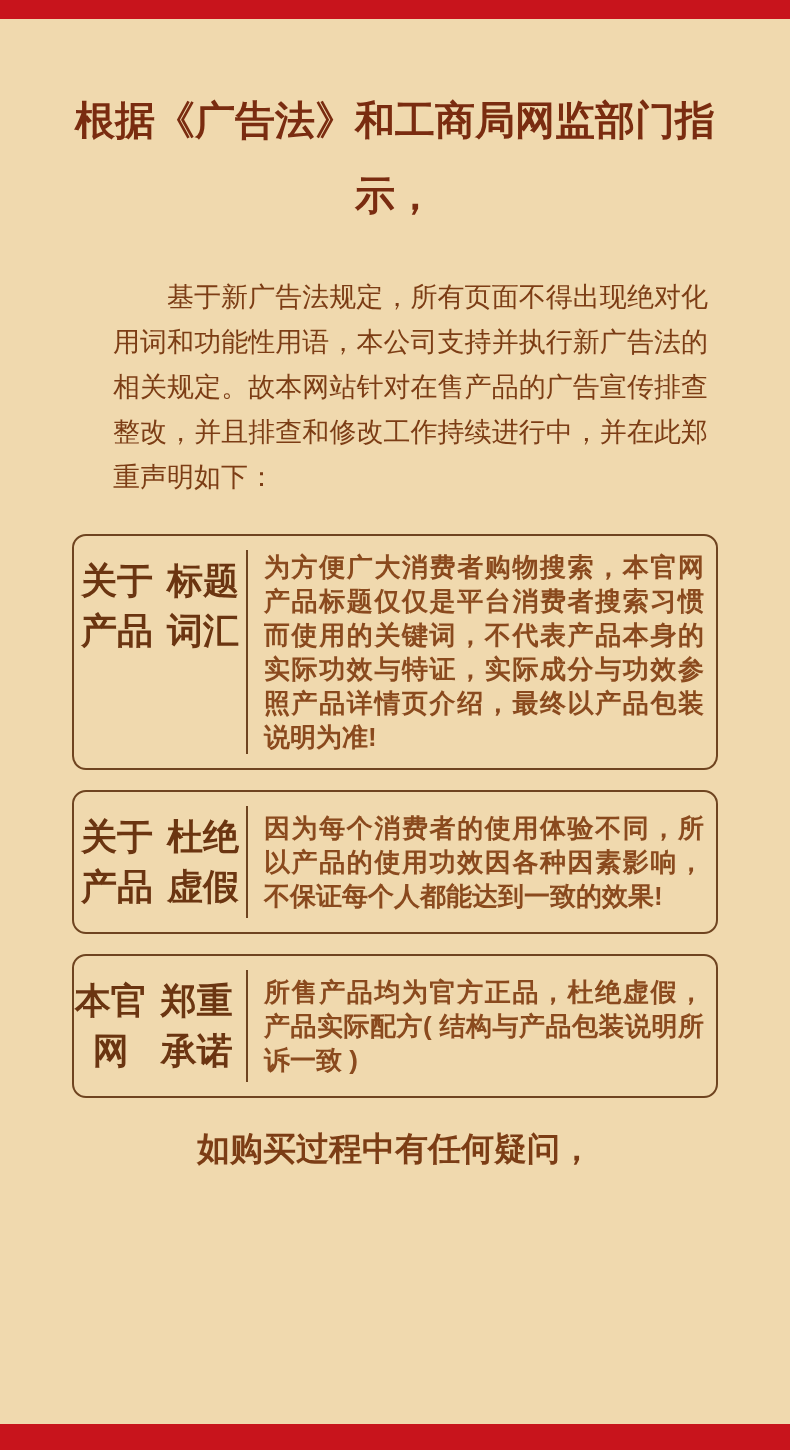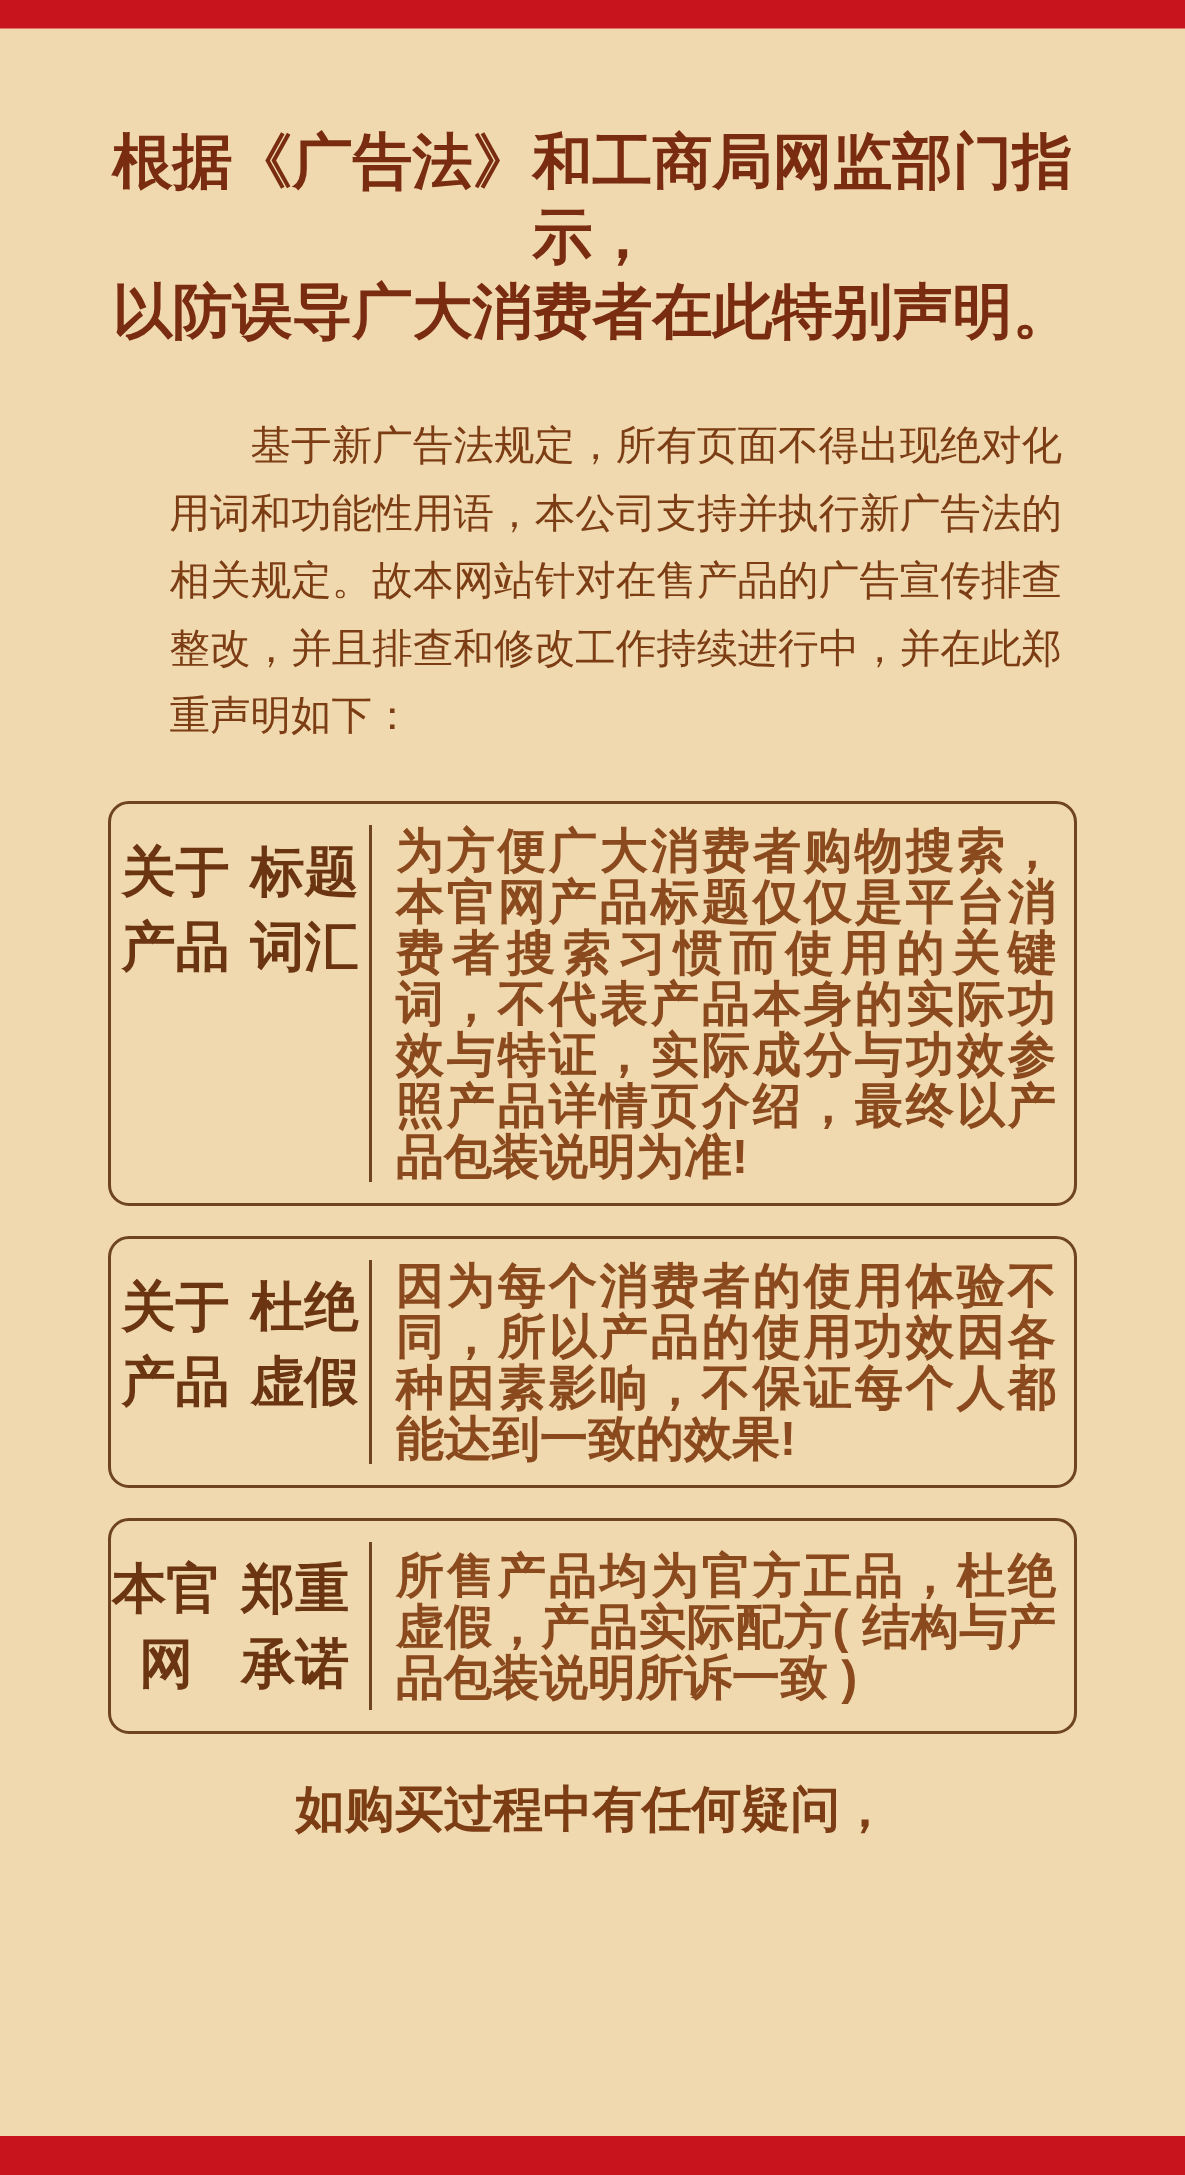--- a/index.html
+++ b/index.html
@@ -15,21 +15,21 @@
   .page{
     width:790px;height:1450px;position:relative;overflow:hidden;
     background:var(--bg);
     font-family:"Liberation Serif","DejaVu Serif",serif;
   }
   .band{background:var(--band);}
   .band-top{height:19px;}
   .band-bottom{position:absolute;left:0;right:0;bottom:0;height:26px;}
   .title{
     margin:64px 36px 0;text-align:center;
-    font-size:40px;line-height:50px;font-weight:700;color:var(--title);
+    font-size:40px;line-height:75px;font-weight:700;color:var(--title);
   }
   .para{
     margin:42px 82px 0 113px;text-align:justify;text-indent:2em;
     font-size:27px;line-height:45px;font-weight:400;color:var(--body);
   }
   .para.second{margin-top:30px;}
   .boxes{margin-top:34px;}
   .notice-box{
     margin:0 72px 20px;border:2px solid var(--border);border-radius:14px;
     display:flex;align-items:stretch;background:transparent;
@@ -37,38 +37,37 @@
   .box-label{
     width:172px;flex:none;display:flex;flex-direction:row;justify-content:center;
     text-align:center;font-weight:700;font-size:36px;line-height:50px;
     color:var(--label);padding:20px 0;
   }
   .box-divider{width:2px;background:var(--border);margin:14px 0;flex:none;}
   .box-text{
     flex:1;display:flex;align-items:center;
     padding:14px 12px 14px 16px;
     font-family:"Liberation Sans","DejaVu Sans",sans-serif;
-    font-weight:700;font-size:32px;line-height:34px;
+    font-weight:700;font-size:26px;line-height:34px;
     color:var(--boxtext);text-align:justify;
   }
   .footer{
     margin-top:30px;text-align:center;
     font-size:33px;line-height:42px;font-weight:700;color:var(--body);
   }
 </style>
 </head>
 <body>
 
 <div class="page">
 
   <div class="band band-top"></div>
 
   <h1 class="title">
     <span style="display:block">根据《广告法》和工商局网监部门指示，</span>
-    <span style="display:block">以防误导广大消费者在此特别声明。</span>
   </h1>
 
   <p class="para">基于新广告法规定，所有页面不得出现绝对化用词和功能性用语，本公司支持并执行新广告法的相关规定。故本网站针对在售产品的广告宣传排查整改，并且排查和修改工作持续进行中，并在此郑重声明如下：</p>
 
 
   <div class="boxes">
 
     <div class="notice-box">
       <div class="box-label">
         <span>关于产品</span>

